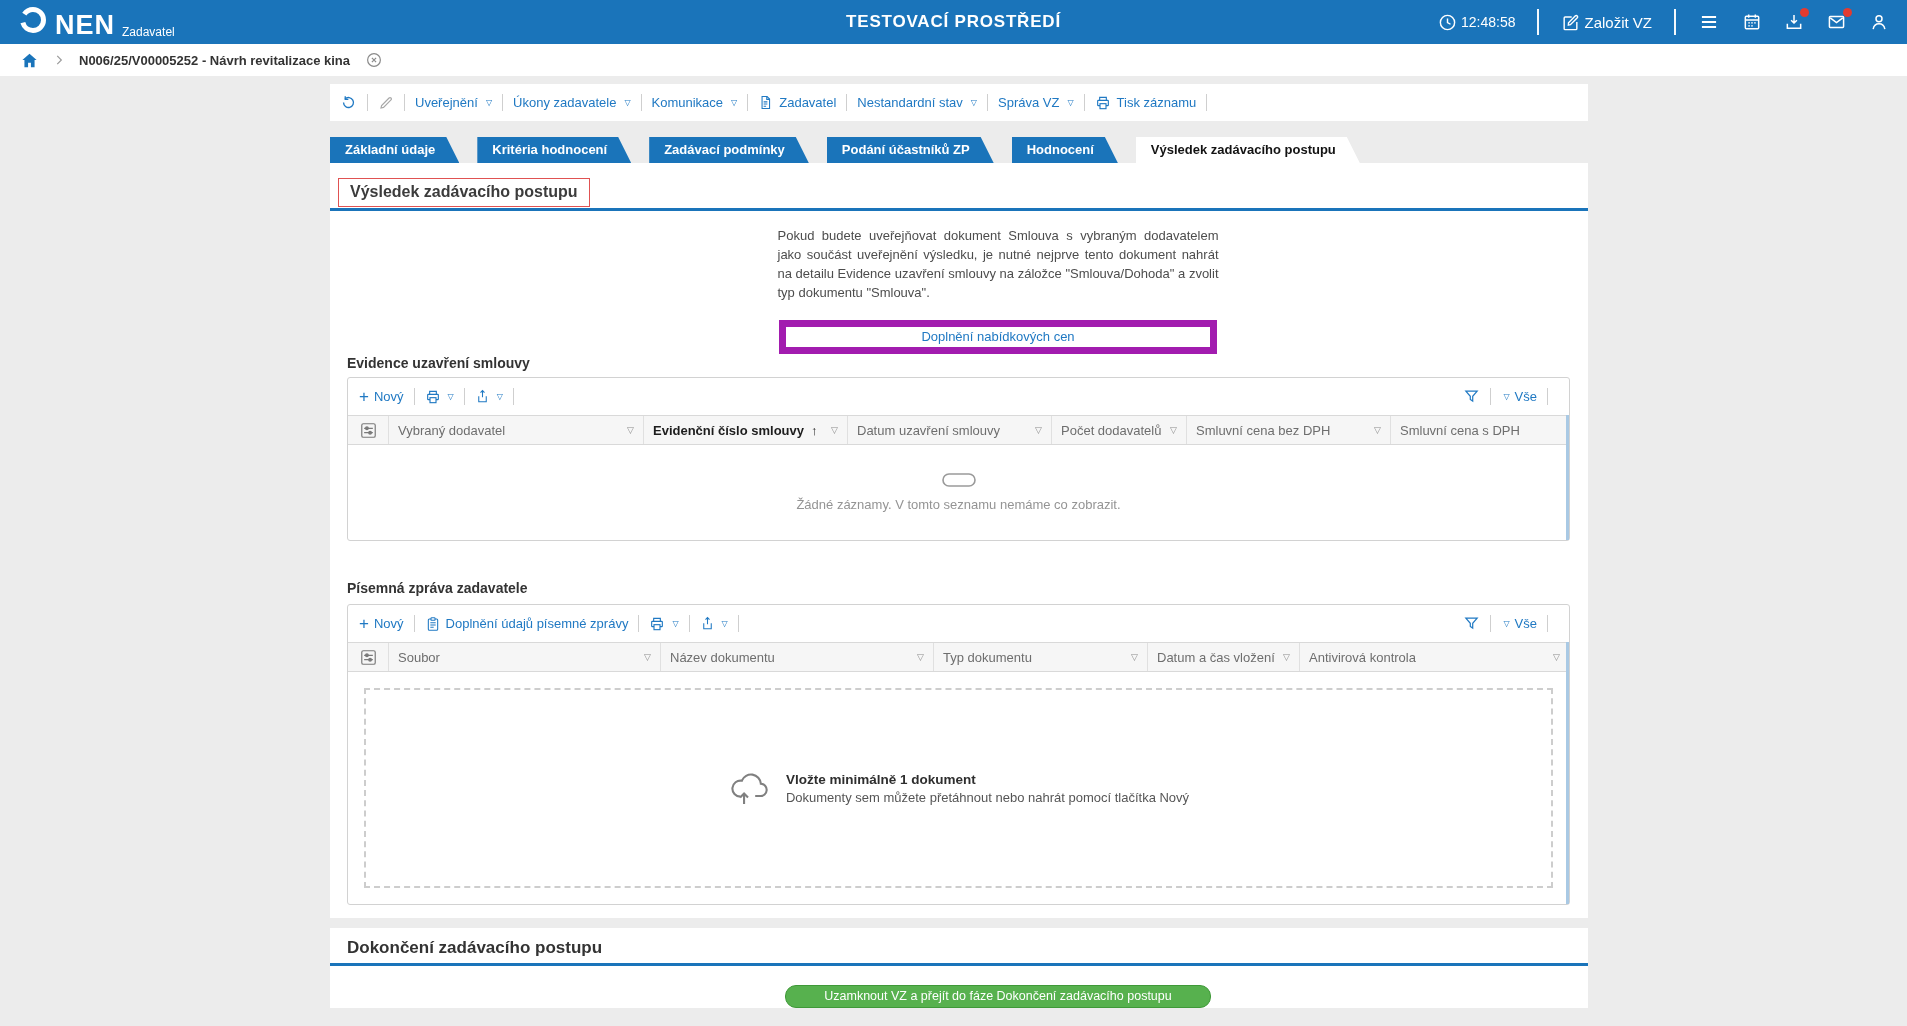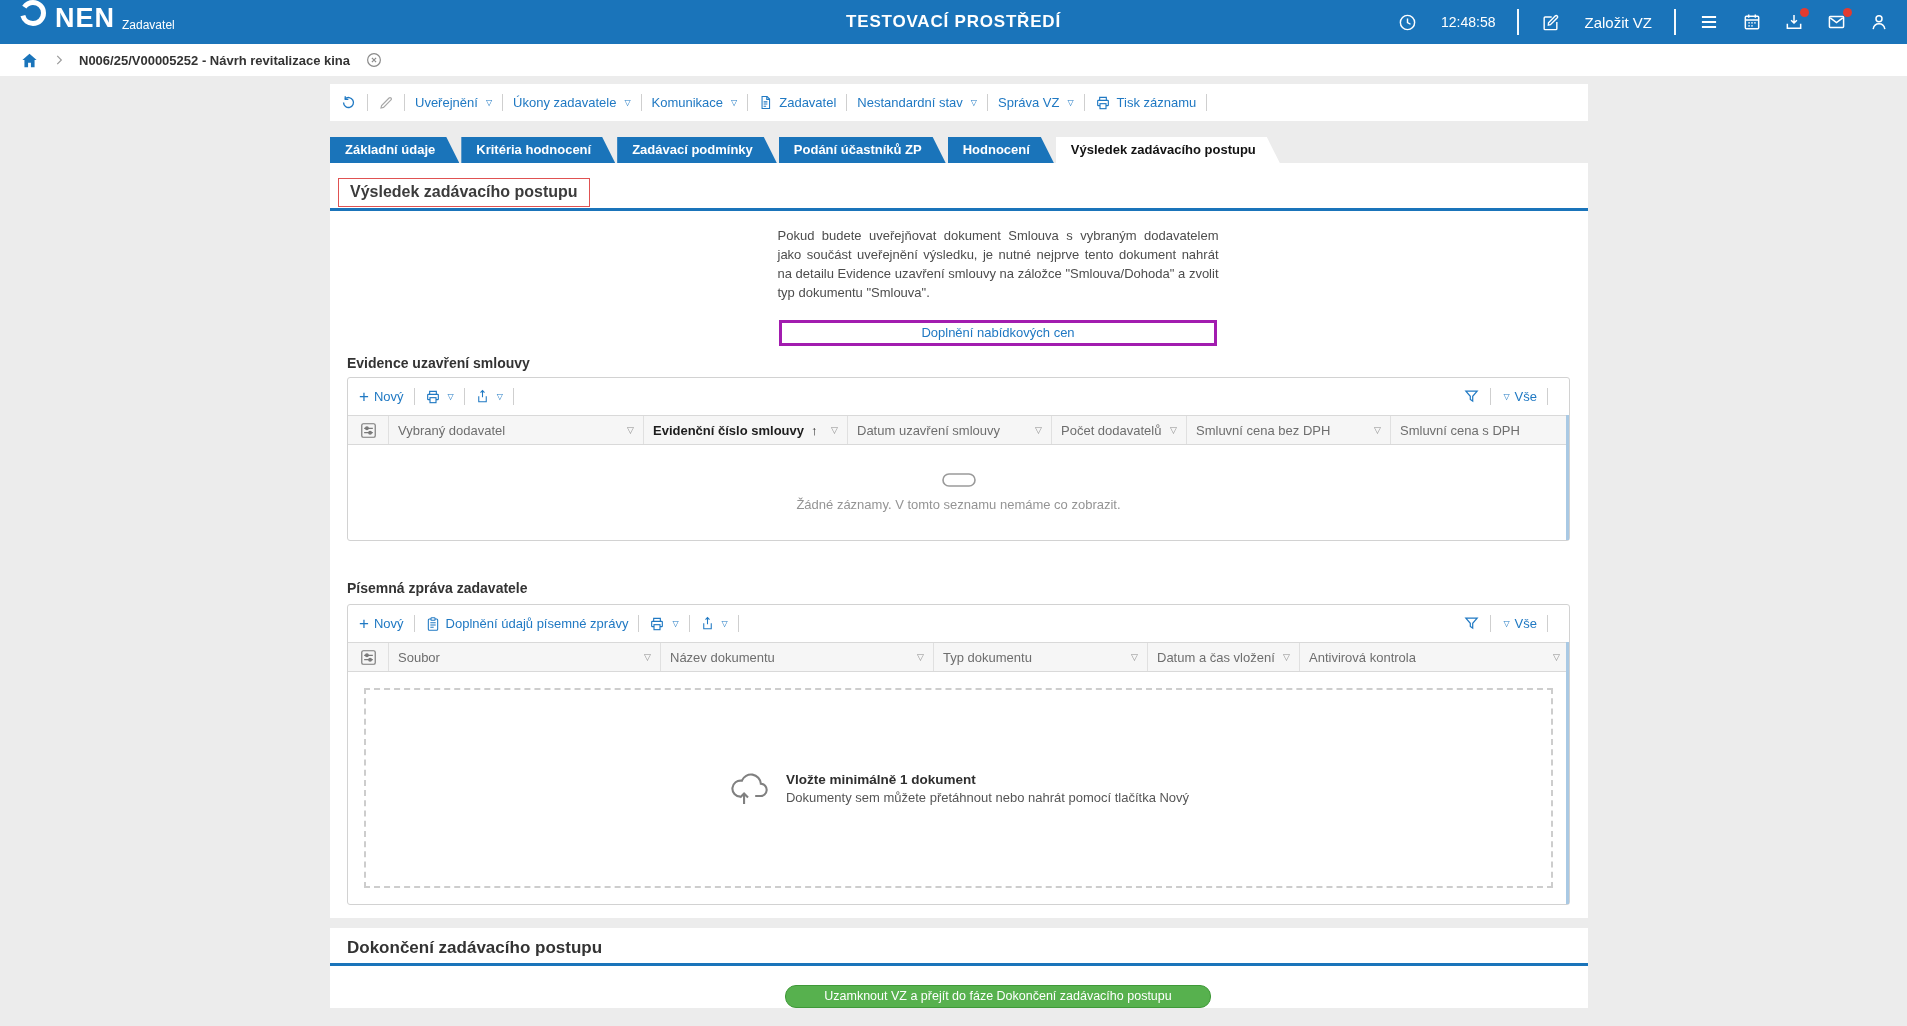--- a/index.html
+++ b/index.html
@@ -1,28 +1,28 @@
 <!DOCTYPE html>
 <html><head>
 <meta charset="utf-8">
 <style>
   * { margin:0; padding:0; box-sizing:border-box; }
   body { font-family:"Liberation Sans","DejaVu Sans",sans-serif; background:#ececec; }
   .screen { position:relative; width:1907px; height:1026px; background:#ececec; overflow:hidden; }
 
   
   .topbar { position:absolute; top:0; left:0; width:100%; height:44px; background:#1a74ba; color:#fff;
-            display:flex; padding:12px 18px; }
+            display:flex; align-items:center; padding:0 18px; }
   .brand { display:flex; align-items:flex-end; gap:7px; cursor:pointer; }
   .brand svg { margin-bottom:4px; }
   .brand-name { font-size:27px; font-weight:bold; letter-spacing:1px; line-height:1; }
   .brand-sub { font-size:12px; line-height:1; margin-bottom:1px; }
   .env-title { position:absolute; left:50%; transform:translateX(-50%); font-size:17px; font-weight:bold; letter-spacing:.8px; }
   .topbar-right { margin-left:auto; display:flex; align-items:center; gap:22px; }
-  .tb-group { display:flex; align-items:center; gap:24px; }
+  .tb-group { display:flex; align-items:center; gap:4px; }
   .tb-time { font-size:14px; }
   .tb-create { font-size:15px; font-weight:normal; cursor:pointer; }
   .tb-sep { width:2px; height:26px; background:rgba(255,255,255,.95); }
   .tb-ico { display:inline-flex; cursor:pointer; position:relative; }
   .badge-dot { position:absolute; top:-4px; right:-5px; width:9px; height:9px; border-radius:50%; background:#e23b30; }
 
   
   .breadcrumb { position:absolute; top:44px; left:0; width:100%; height:32px; background:#fff;
                 display:flex; align-items:center; padding:16px 20px; gap:13px; }
   .bc-text { font-size:13px; font-weight:bold; color:#333; cursor:pointer; }
@@ -30,37 +30,37 @@
 
   
   .record-toolbar { position:absolute; left:330px; top:84px; width:1258px; height:37px; background:#fff;
                     display:flex; align-items:center; padding:0 10px; font-size:13px; color:#2079c3;text-align:center; }
   .rt-sep { width:1px; height:17px; background:#cfcfcf; margin:0 10px; flex:none; }
   .rt-item { display:flex; align-items:center; gap:6px; cursor:pointer; white-space:nowrap; }
   .rt-item.disabled { color:#a8a8a8; cursor:default; }
   .dd { font-size:8px; line-height:1; margin-left:2px; }
 
   
-  .tabs-row { position:absolute; left:330px; top:137px; display:flex; gap:2px; }
+  .tabs-row { position:absolute; left:330px; top:137px; display:flex; gap:18px; }
   .tab { height:26px; line-height:26px; padding:0 24px 0 15px; background:#1a74ba; color:#fff;
          font-size:13px; font-weight:bold; cursor:pointer; white-space:nowrap;
          clip-path:polygon(0 0, calc(100% - 13px) 0, 100% 100%, 0 100%); }
   .tab.active { background:#fff; color:#131313; }
 
   
   .content-card { position:absolute; left:330px; top:163px; width:1258px; height:755px; background:#fff; }
   .bottom-card  { position:absolute; left:330px; top:928px; width:1258px; height:80px; background:#fff; }
 
   .page-title { position:absolute; left:8px; top:15px; border:1px solid #e05252; padding:4px 11px 5px;
                 font-size:16px; font-weight:bold; color:#3c3c3c; }
   .blue-rule { position:absolute; left:0; right:0; height:3px; background:#1a74ba; }
   .rule-top { top:45px; }
   .form-area { position:absolute; left:78px; right:0; top:60px; }
   .info-para { width:441px; margin:4px auto 0; font-size:13px; line-height:1.45; color:#4d4d4d; text-align:justify; }
-  .fill-btn { display:block; width:438px; margin:18px auto 0; border:3px solid #a21caf; background:#fff;
+  .fill-btn { display:block; width:438px; margin:18px auto 0; border:7px solid #a21caf; background:#fff;
               color:#2079c3; font-size:13px; text-align:center; padding:2px 0 3px; cursor:pointer; }
 
   .sec-title { position:absolute; left:17px; font-size:14px; font-weight:bold; color:#333; }
   .grid { position:absolute; left:17px; width:1223px; border:1px solid #d2d2d2; border-radius:3px; background:#fff; }
   .grid-edge { position:absolute; top:37px; bottom:0; right:0; width:3px; background:#a9c9e4; }
 
   .grid-toolbar { height:37px; display:flex; align-items:center; padding:0 11px; font-size:13px; color:#2079c3; }
   .gt-btn { display:flex; align-items:center; gap:5px; cursor:pointer; white-space:nowrap; }
   .gt-plus { font-size:17px; font-weight:normal; line-height:1; }
   .gt-spacer { flex:1; }

